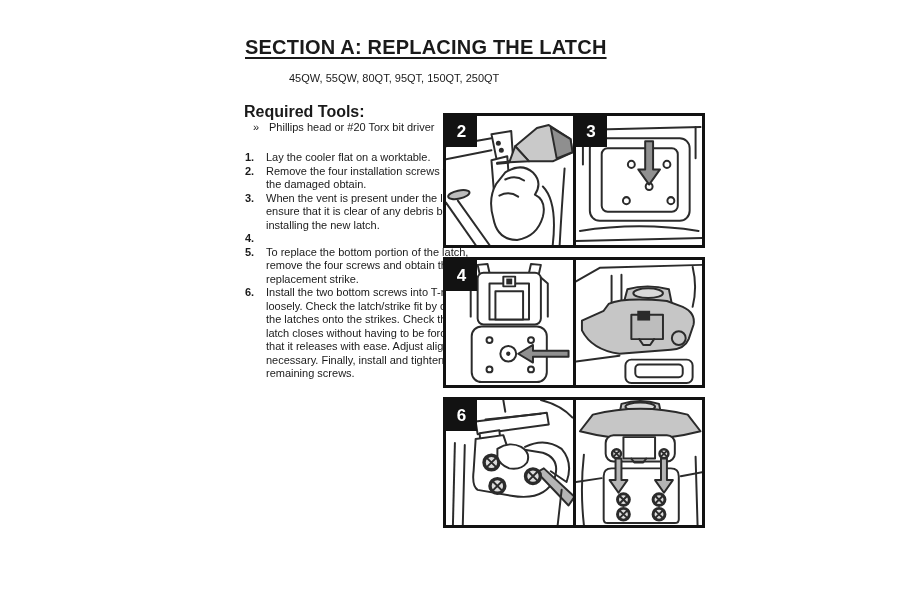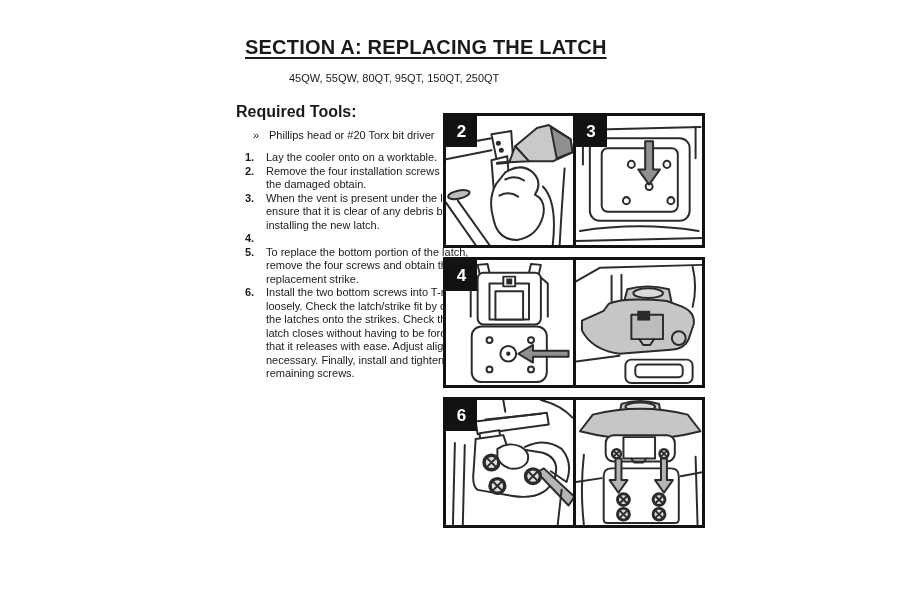--- a/index.html
+++ b/index.html
@@ -10,22 +10,22 @@
   }
   .abs{position:absolute;margin-left:44px;}
   
   .doc-title{
     left:201px;top:36px;font-size:20px;font-weight:700;
     text-decoration:underline;text-decoration-thickness:2px;text-underline-offset:3px;
     letter-spacing:0.2px;white-space:nowrap;
   }
   .models{left:201px;top:71px;font-size:11px;line-height:14px;}
   .models .line2{margin-left:44px;text-align:right;}
-  .req-heading{left:192px;top:103px;font-size:16px;font-weight:700;}
-  .tool-line{left:209px;top:129px;font-size:11px;}
+  .req-heading{left:200px;top:103px;font-size:16px;font-weight:700;}
+  .tool-line{left:209px;top:121px;font-size:11px;}
   .tool-line .bullet{display:inline-block;width:16px;}
   .steps{left:201px;top:151px;width:238px;font-size:11px;line-height:13.5px;}
   .step{display:flex;}
   .step .num{flex:0 0 21px;font-weight:700;}
   .step .body{flex:1;}
   .note{display:block;font-weight:700;}
   
   .figrow{
     position:absolute;left:443px;width:262px;box-sizing:border-box;
     border:3px solid #121212;background:#ffffff;display:flex;
@@ -53,21 +53,21 @@
 
 <div class="abs req-heading">Required Tools:</div>
 
 <div class="abs tool-line">
   <span class="bullet">»</span><span>Phillips head or #20 Torx bit driver</span>
 </div>
 
 <div class="abs steps">
   <div class="step">
     <span class="num">1.</span>
-    <span class="body">Lay the cooler onto on a worktable.</span>
+    <span class="body">Lay the cooler flat on a worktable.</span>
   </div>
   <div class="step">
     <span class="num">2.</span>
     <span class="body">Remove the four installation screws from the damaged obtain.</span>
   </div>
   <div class="step">
     <span class="num">3.</span>
     <span class="body">When the vent is present under the latch, ensure that it is clear of any debris before installing the new latch.</span>
   </div>
   <div class="step">

